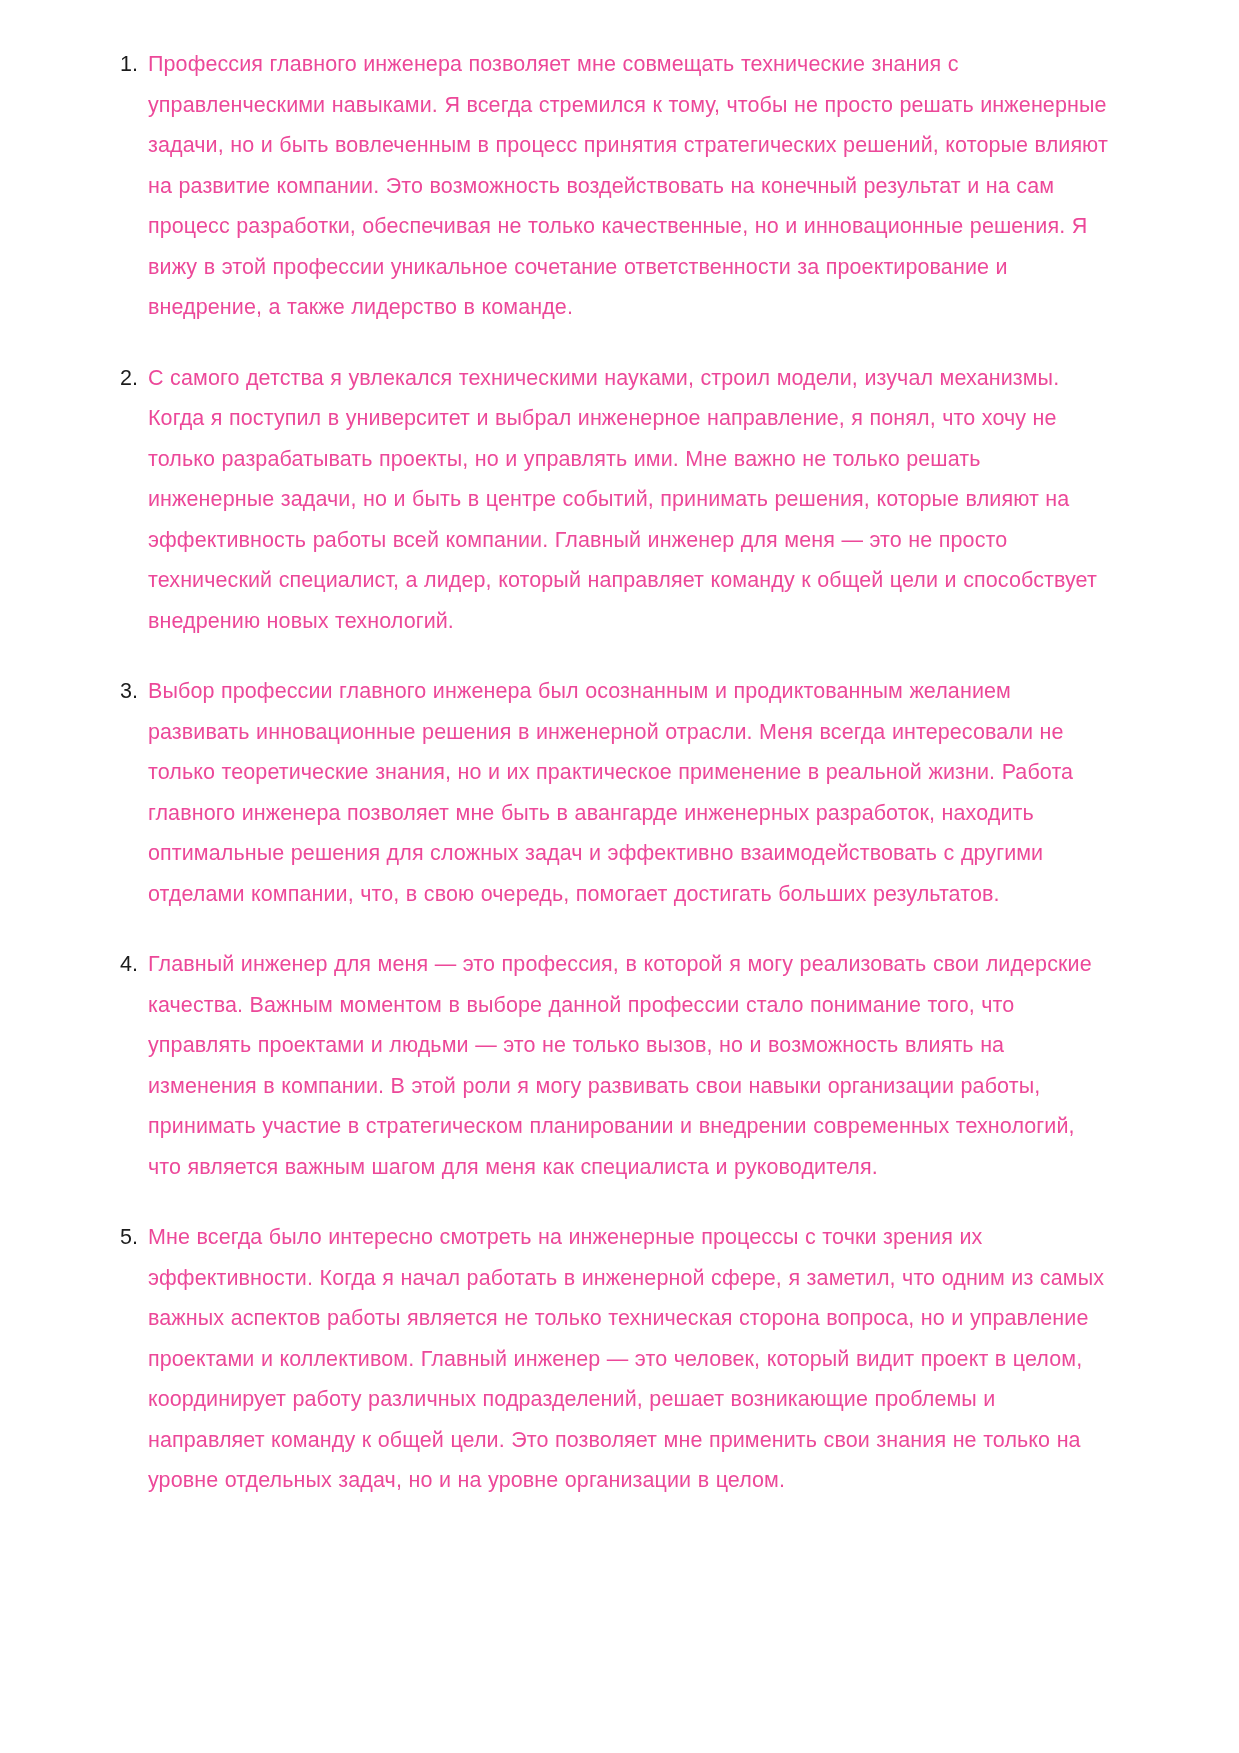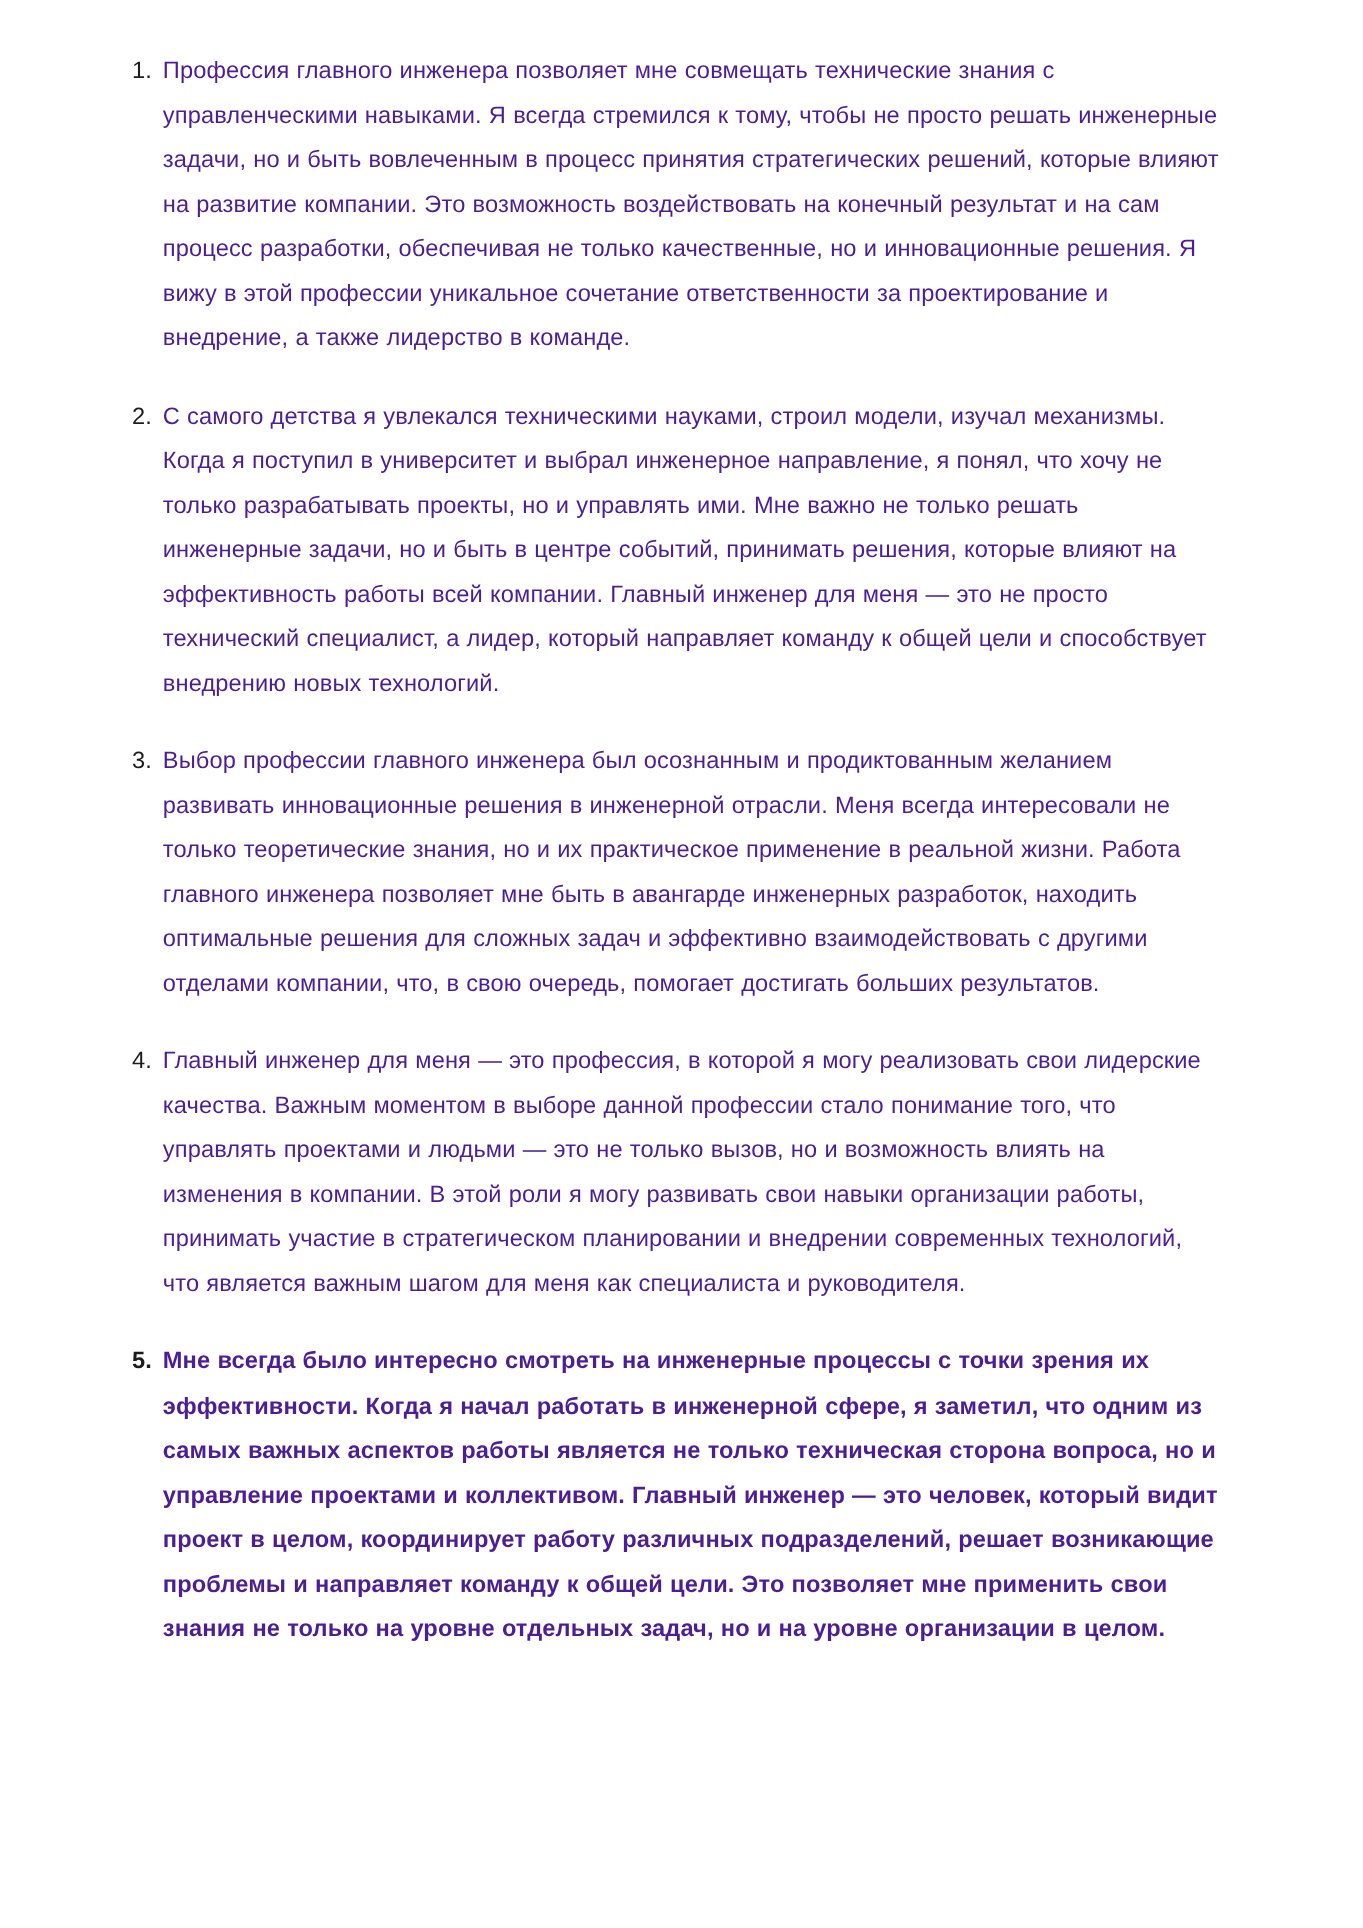--- a/index.html
+++ b/index.html
@@ -28,38 +28,37 @@
     counter-reset: item;
   }
   ol.doc-list > li {
     position: relative;
     counter-increment: item;
     padding-left: 44px;
     margin: 0 0 30px 0;
   }
   ol.doc-list > li:last-child {
     margin-bottom: 0;
-    font-weight: bold;
   }
   ol.doc-list > li::before {
     content: counter(item) ".";
     position: absolute;
     left: 0;
     top: 0;
     width: 34px;
     text-align: right;
     font-size: 21.5px;
     line-height: 40.5px;
     color: #1c1c1c;
   }
   .para {
     font-size: 21.5px;
     line-height: 40.5px;
     text-align: left;
-    color: #4c1d95;
+    color: #ec4899;
     letter-spacing: 0.1px;
     word-spacing: 0.4px;
     margin: 0;
   }
 </style>
 </head>
 <body>
 
 <div class="page">
   <ol class="doc-list">

